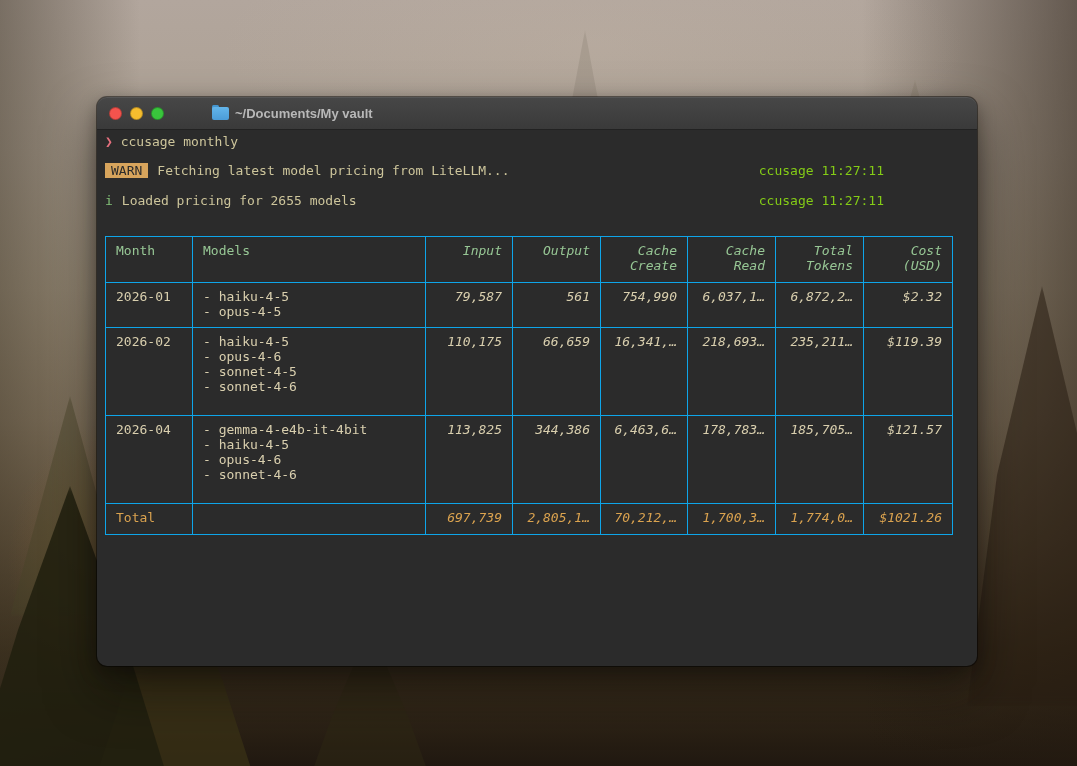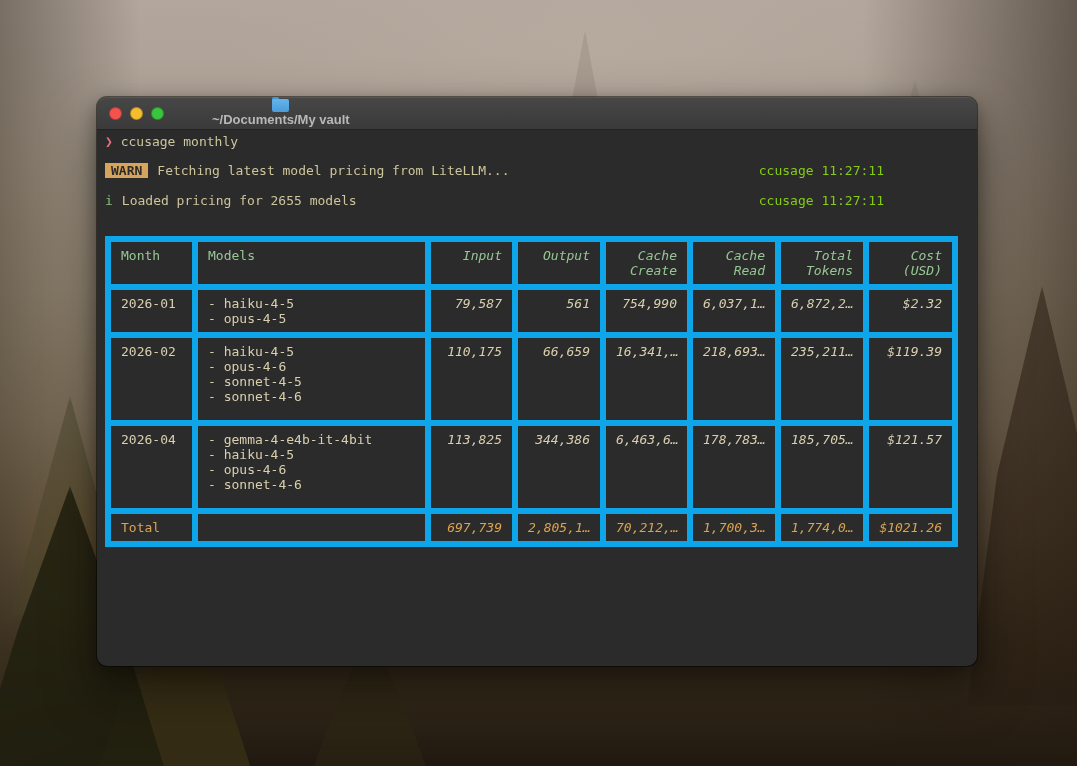--- a/index.html
+++ b/index.html
@@ -44,22 +44,22 @@
     border-bottom: 1px solid #222;
     box-shadow: inset 0 1px 0 rgba(255,255,255,0.08);
     display: flex; align-items: center; padding-left: 12px;
   }
   .lights { display: flex; gap: 8px; align-items: center; }
   .light { width: 13px; height: 13px; border-radius: 50%; border: 0.5px solid rgba(0,0,0,0.25); }
   .light.red    { background: #f4534d; }
   .light.yellow { background: #f5bd2e; }
   .light.green  { background: #39c53c; }
   .titlebar-title {
-    display: flex; align-items: center; margin-left: 48px;
-    font-family: "Liberation Sans", sans-serif; font-size: 13px; font-weight: bold; color: #b8b8b8; flex-direction: column;
+    display: flex; align-items: center; gap: 6px; margin-left: 48px;
+    font-family: "Liberation Sans", sans-serif; font-size: 13px; font-weight: bold; color: #b8b8b8;
   }
   .folder-icon { width: 17px; height: 13px; position: relative; display: inline-block; }
   .folder-icon::before { 
     content: ""; position: absolute; left: 0; top: -2px; width: 7px; height: 4px;
     background: #4596cf; border-radius: 1.5px 1.5px 0 0;
   }
   .folder-icon::after { 
     content: ""; position: absolute; left: 0; top: 0; width: 17px; height: 13px;
     background: linear-gradient(180deg, #63b5ea, #4b9cd8); border-radius: 2px;
   }
@@ -67,39 +67,39 @@
   
   .term {
     padding: 4px 8px 0 8px;
     font-size: 13px; line-height: 15px; color: #cdc59b;
   }
   .cmd-line { display: flex; gap: 0; white-space: pre; }
   .prompt-symbol { color: #e5707e; }
   .log-line { display: flex; align-items: center; margin-top: 14px; padding-right: 85px; white-space: pre; }
   .log-line + .log-line { margin-top: 15px; }
   .badge-warn {
-    background: #d7a45c; color: #2b2b2b; padding: 0 6px; margin-right: 9px; font-weight: bold;
+    background: #d7a45c; color: #2b2b2b; padding: 0 6px; margin-right: 9px; font-weight: normal;
   }
   .info-glyph { color: #83c178; margin-right: 9px; }
   .log-meta { margin-left: auto; color: #84cc16; }
 
   .report-box {
     margin: 24px 0 0 6px; width: 362px; height: 59px;
     border: 1px solid #c7b98e; border-radius: 7px;
     display: flex; align-items: center; padding-left: 22px;
     color: #d6caa3;
   }
 
   
   table.usage {
     margin-top: 28px; border-collapse: collapse; table-layout: fixed; width: 847px;
     font-size: 13px; line-height: 15px;
   }
   table.usage th, table.usage td {
-    border: 6px solid #0ea5e9; vertical-align: top; padding: 6px 10px; overflow: hidden;
+    border: 1px solid #0ea5e9; vertical-align: top; padding: 6px 10px; overflow: hidden;
   }
   table.usage th { color: #97c795; font-weight: normal; text-align: left; height: 46px; }
   table.usage th.num, table.usage td.num { text-align: right; font-style: italic; }
   table.usage td { color: #d9cfae; }
   tr.r-2l  { height: 45px; }
   tr.r-4l  { height: 88px; }
   tr.r-3l  { height: 60px; }
   tr.total { height: 31px; }
   tr.total td { color: #dba34f; }
 </style>

